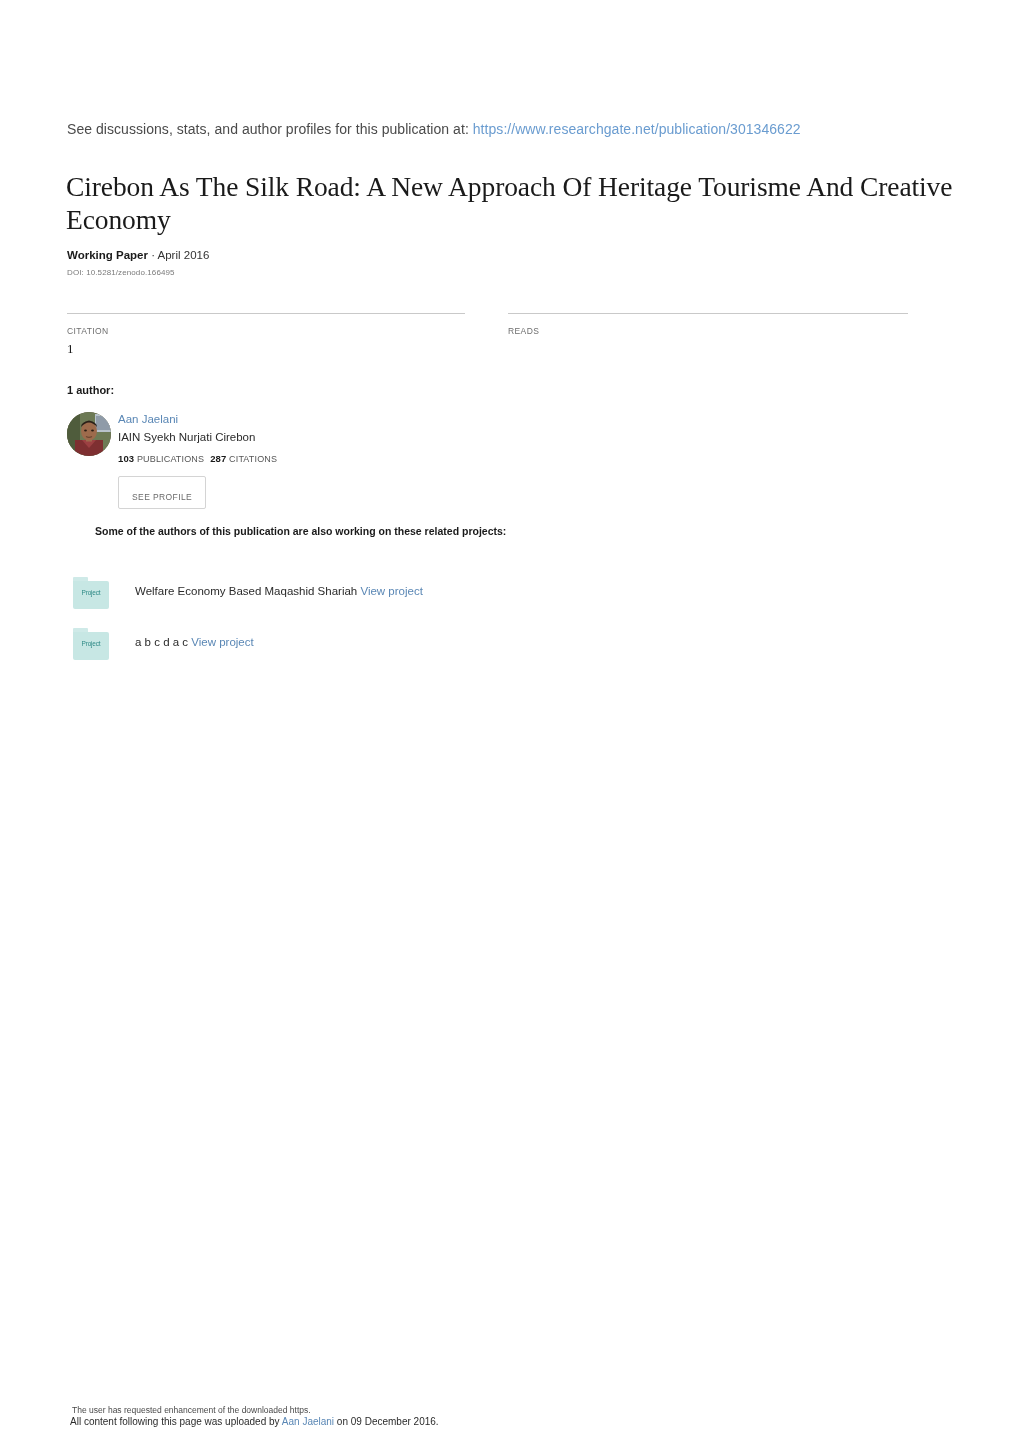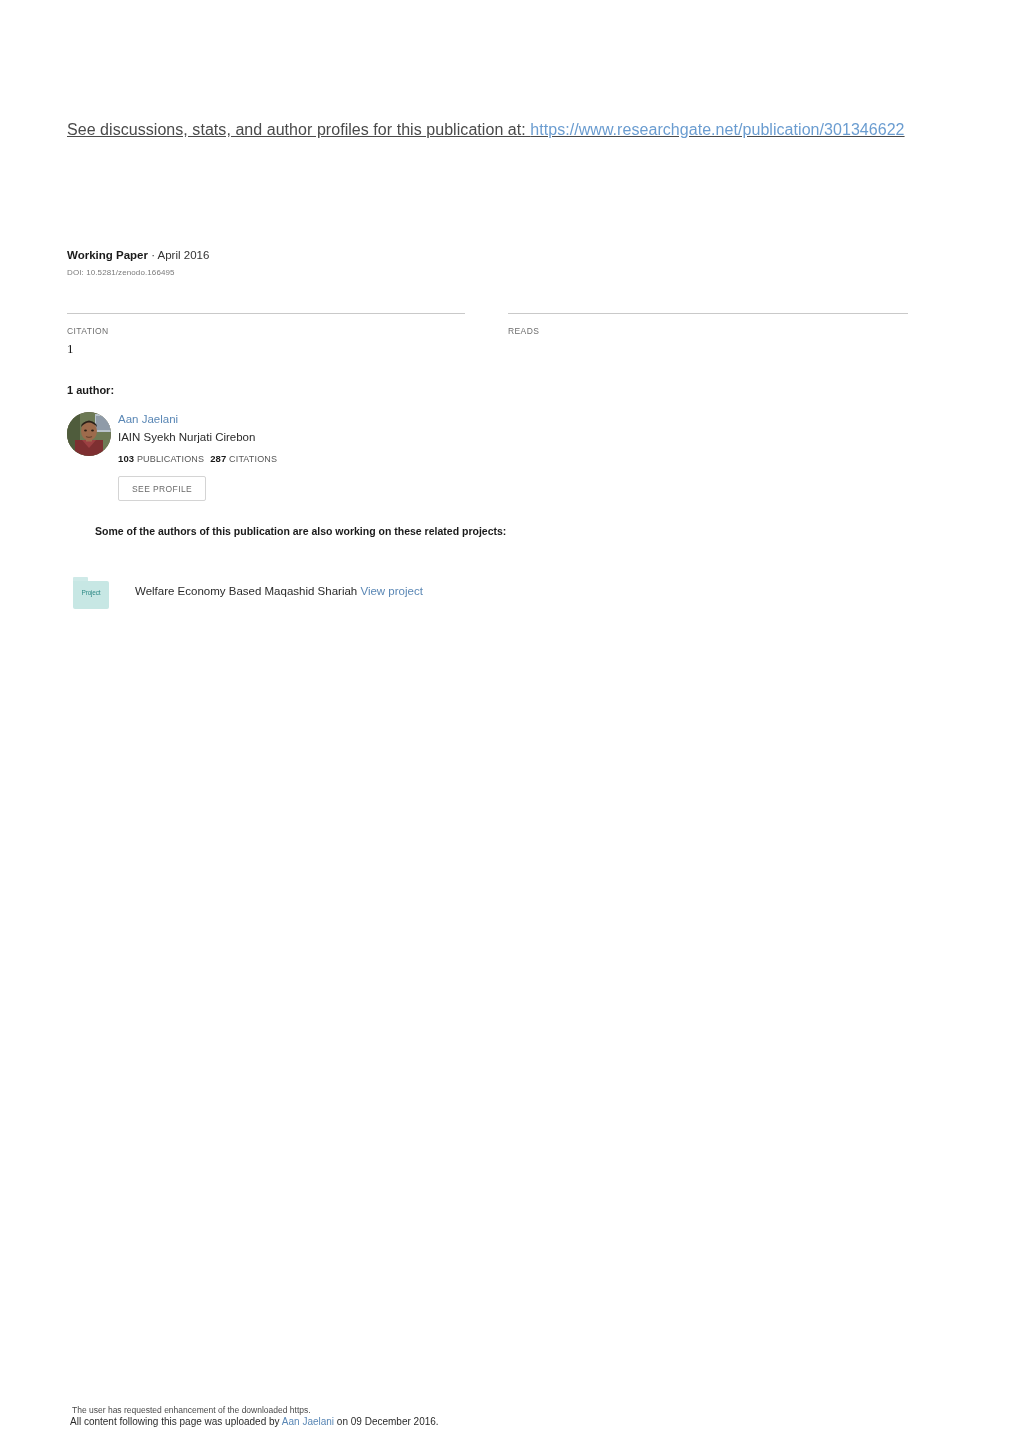--- a/index.html
+++ b/index.html
@@ -40,25 +40,24 @@
     color: #00ccbb;
     letter-spacing: 0.1px;
     display: inline-block;
   }
 
   
   .discussions-line {
     position: absolute;
     top: 121px;
     left: 67px;
-    font-size: 16px;
+    font-size: 14px;
     color: #4a4a4a;
     letter-spacing: 0.05px;
     white-space: nowrap;
-    text-decoration: underline;
   }
 
   .discussions-line .rg-link {
     color: #6a9cd0;
     text-decoration: none;
   }
 
   
   .paper-title {
     position: absolute;
@@ -207,21 +206,21 @@
     display: inline-block;
     width: 6px;
   }
 
   .see-profile-btn {
     margin-top: 12px;
     display: inline-block;
     border: 1px solid #d4d4d4;
     background: #ffffff;
     border-radius: 2px;
-    padding: 7px 13px 6px 13px;
+    padding: 15px 13px 6px 13px;
     font-size: 8.5px;
     color: #6a6a6a;
     letter-spacing: 0.4px;
     font-family: "Liberation Sans", sans-serif;
     cursor: pointer;
   }
 
   
   .projects-heading {
     position: absolute;
@@ -324,20 +323,21 @@
 </head>
 <body>
 
 <div class="page">
 
 
   <div class="discussions-line">
     <span>See discussions, stats, and author profiles for this publication at: </span><a class="rg-link" href="#">https://www.researchgate.net/publication/301346622</a>
   </div>
 
+  <h1 class="paper-title">Cirebon As The Silk Road: A New Approach Of Heritage Tourisme And Creative Economy</h1>
 
   <div class="pub-meta">
     <span class="pub-type">Working Paper</span><span class="pub-date"> · </span><span class="pub-date">April 2016</span>
   </div>
   <div class="pub-doi">DOI: 10.5281/zenodo.166495</div>
 
   <div class="stats-wrap">
 
     <div class="stat-col col-a">
       <div class="stat-rule"></div>
@@ -393,20 +393,31 @@
       <div class="tab"></div>
       <div class="body"></div>
       <div class="glyph">Project</div>
     </div>
     <div class="project-text">
       <span>Welfare Economy Based Maqashid Shariah</span>
       <a class="view-link" href="#">View project</a>
     </div>
   </div>
 
+  <div class="project-row row-2">
+    <div class="project-icon">
+      <div class="tab"></div>
+      <div class="body"></div>
+      <div class="glyph">Project</div>
+    </div>
+    <div class="project-text">
+      <span>a b c d a c</span>
+      <a class="view-link" href="#">View project</a>
+    </div>
+  </div>
 
   <div class="footer-primary">
     <span>All content following this page was uploaded by </span><a class="uploader-link" href="#">Aan Jaelani</a><span> on 09 December 2016.</span>
   </div>
 
   <div class="footer-secondary">The user has requested enhancement of the downloaded https.</div>
 
 </div>
 
 </body></html>

